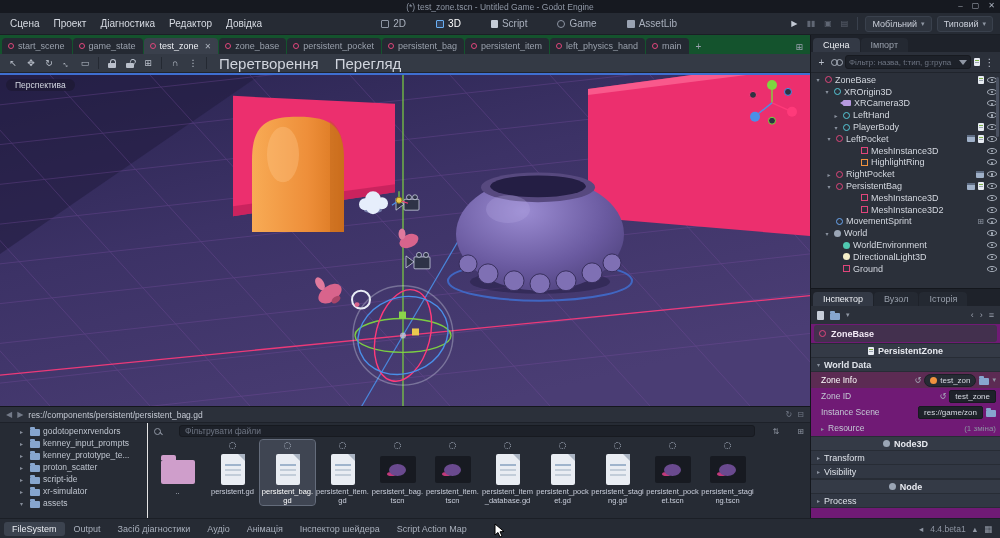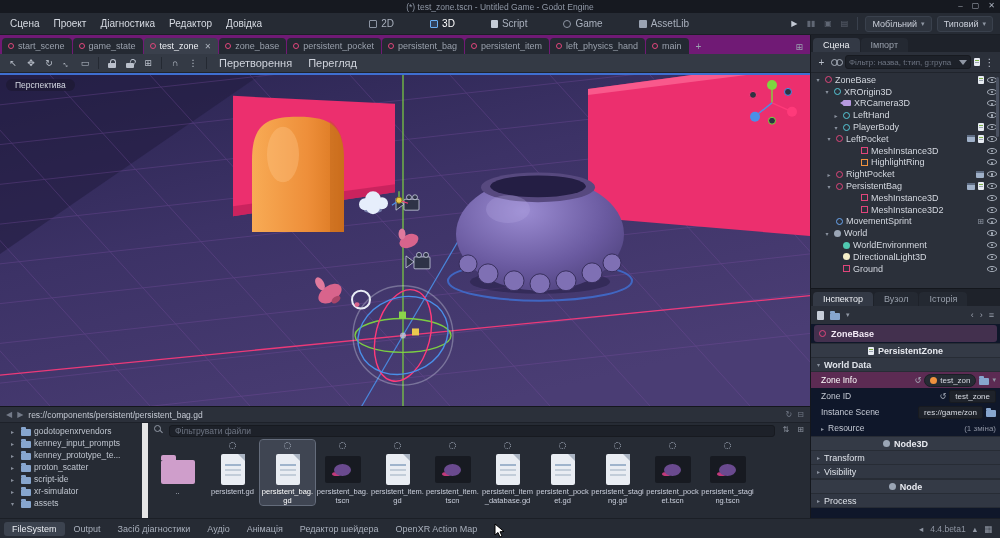--- a/index.html
+++ b/index.html
@@ -7,54 +7,54 @@
   font-family:"Liberation Sans","DejaVu Sans",sans-serif;color:#ccd1da}
 .win{width:1000px;height:538px;display:flex;flex-direction:column;font-size:10px}
 
 
 .titlebar{height:13px;flex:none;background:#161920;display:flex;align-items:center;justify-content:center;position:relative;color:#9098a6;font-size:8.5px}
 .winbtns{position:absolute;right:5px;top:1px;display:flex;gap:9px;font-size:8px;color:#aab0bc}
 
 
 .menubar{height:22px;flex:none;background:#262b34;border-bottom:1px solid #1b1f26;display:flex;align-items:center;padding:0 3px}
 .mitem{padding:3px 7px;border-radius:3px;color:#d7dbe3;font-size:10px;cursor:default}
-.modes{flex:1;display:flex;justify-content:center;align-items:center;gap:18px}
+.modes{flex:1;display:flex;justify-content:center;align-items:center;gap:12px}
 .mode{display:flex;align-items:center;gap:4px;padding:2px 9px;border-radius:3px;color:#a9b0bd;font-size:10px}
 .mode.active{color:#ffffff;font-weight:normal}
 .mico{display:inline-block;width:8px;height:8px;border:1px solid #8d95a3;border-radius:1px}
 .mico.b3d{border-color:#6ab0f3;background:#31415a}
 .mico.scr{background:#c6cdd8;border:none;width:7px}
 .mico.game{border-radius:50%}
 .mico.lib{background:#9aa3b2;border:none}
 .rt{display:flex;align-items:center;gap:5px;padding-right:4px}
 .pbtn{color:#c3c9d4;font-size:8px;padding:1px 2px}
 .pbtn.dim{color:#606774}
 .vsep{width:1px;height:13px;background:#3a414d;margin:0 2px}
 .drop{display:flex;align-items:center;gap:4px;background:#2e343e;border:1px solid #3a414d;border-radius:3px;padding:2px 6px;font-size:9px;color:#c9ced8}
 .caret{font-size:7px;color:#8f96a3}
 
 
 .main{flex:1;display:flex;min-height:0}
 .left{width:810px;flex:none;display:flex;flex-direction:column;min-height:0}
 .dock{flex:1;background:#262b34;border-left:1px solid #14171d;display:flex;flex-direction:column;min-width:0}
 
 
-.tabbar{height:19px;flex:none;background:#701a75;display:flex;align-items:flex-end;padding:0 2px;overflow:hidden}
+.tabbar{height:19px;flex:none;background:#14532d;display:flex;align-items:flex-end;padding:0 2px;overflow:hidden}
 .stab{display:flex;align-items:center;gap:4px;padding:3px 7px 3px 6px;font-size:9px;color:#99a0ac;background:#242932;border-radius:4px 4px 0 0;margin-right:1px;white-space:nowrap}
 .stab.active{background:#3a404c;color:#eceef3}
 .sceneico{display:inline-block;width:6px;height:6px;border:1.5px solid #e0457b;border-radius:50%}
 .tclose{font-size:8px;color:#aab0bc;margin-left:2px}
 .tabplus{padding:2px 6px;color:#9aa2af;font-size:10px}
 .tabexp{margin-left:auto;color:#9aa2af;font-size:9px;padding:2px 5px}
 
 
 .vtoolbar{height:19px;flex:none;background:#343a45;border-bottom:1px solid #20242c;display:flex;align-items:center;gap:2px;padding:0 5px}
 .tbtn{width:16px;height:15px;display:flex;align-items:center;justify-content:center;color:#bac0cb;font-size:9px;border-radius:3px}
 .tsep{width:1px;height:12px;background:#242932;margin:0 3px}
-.tmenu{padding:2px 7px;font-size:11px;color:#d0d4dd;border-radius:3px}
+.tmenu{padding:2px 7px;font-size:15px;color:#d0d4dd;border-radius:3px}
 
 
 .i-lock,.i-unlock{position:relative;width:8px;height:5px;background:#bac0cb;border-radius:1px;margin-top:4px;display:inline-block}
 .i-lock::before,.i-unlock::before{content:"";position:absolute;top:-4px;left:1.5px;width:4px;height:4px;border:1px solid #bac0cb;border-bottom:none;border-radius:3px 3px 0 0}
 .i-unlock::before{left:4px;transform:rotate(18deg)}
 .i-eye{display:inline-block;width:10px;height:6px;border:1px solid #a9b0bc;border-radius:50%;position:relative;flex:none}
 .i-eye::after{content:"";position:absolute;left:3px;top:1.2px;width:2.2px;height:2.2px;border-radius:50%;background:#a9b0bc}
 .i-script{display:inline-block;width:6px;height:8px;background:#e7ebf2;border-radius:1px;position:relative;flex:none}
 .i-script::after{content:"";position:absolute;left:1px;top:2px;width:4px;height:1px;background:#7fb347;box-shadow:0 2px 0 #9aa3b0}
 .i-clapper{display:inline-block;width:8px;height:7px;background:#9fb0c8;border-radius:1px;position:relative;flex:none}
@@ -82,25 +82,25 @@
 .viewport{flex:1;position:relative;min-height:0;border-top:2px solid #3f6fd1;overflow:hidden}
 .viewport svg{position:absolute;inset:0;width:100%;height:100%}
 .persp{position:absolute;left:6px;top:4px;background:rgba(30,26,52,.78);border-radius:8px;padding:1px 9px;font-size:8.5px;color:#d5d9e2}
 
 
 .fspanel{height:112px;flex:none;background:#262b34;border-top:1px solid #14171d;display:flex;flex-direction:column}
 .fspath{height:16px;flex:none;display:flex;align-items:center;gap:5px;padding:0 6px;background:#2b303a;border-bottom:1px solid #1d2129;font-size:8.5px;color:#c4c9d3}
 .fsnav{color:#737a88;font-size:8px}
 .fspath .grow{flex:1}
 .fsbody{flex:1;display:flex;min-height:0}
-.fstree{width:148px;flex:none;border-right:6px solid #e5e5e5;padding:2px 7px;overflow:hidden}
+.fstree{width:148px;flex:none;border-right:1px solid #e5e5e5;padding:2px 16px;overflow:hidden}
 .fsrow{display:flex;align-items:center;gap:3px;height:12px;padding:0 4px;font-size:8.5px;color:#bfc5cf;white-space:nowrap}
 .fsrow .exp{font-size:6px;color:#858c99;width:7px;flex:none}
 .fsright{flex:1;display:flex;flex-direction:column;min-width:0}
-.fsfilter{height:16px;flex:none;display:flex;align-items:flex-start;gap:8px;padding:2px 6px}
+.fsfilter{height:16px;flex:none;display:flex;align-items:center;gap:18px;padding:2px 6px}
 .fsfilter input{flex:1;background:#1d2129;border:1px solid #171a20;border-radius:3px;color:#c5cad4;font-size:8.5px;padding:1px 5px;height:12px;outline:none}
 .fsfilter input::placeholder{color:#6d7482}
 .sorticon{color:#8f96a3;font-size:8px}
 .fsgrid{flex:1;display:flex;align-items:flex-start;padding:1px 2px;overflow:hidden}
 .ftile{width:55px;flex:none;display:flex;flex-direction:column;align-items:center;padding-top:1px;border-radius:3px}
 .ftile.sel{background:#3f4552;outline:1px solid #646c7b}
 .ftile .badge{height:9px;display:flex;align-items:center}
 .thumbwrap{height:38px;display:flex;align-items:center;justify-content:center}
 .th-gd{width:24px;height:31px;background:#e9edf3;border-radius:2px;position:relative}
 .th-gd::before{content:"";position:absolute;right:0;top:0;border-left:7px solid transparent;border-top:7px solid #aab4c2}
@@ -130,21 +130,21 @@
 .sbtn{color:#b9bfca;font-size:10px;width:13px;text-align:center;flex:none}
 .tree{flex:1;overflow:hidden;position:relative;padding-top:1px}
 .trow{height:11.8px;display:flex;align-items:center;gap:3px;padding:0 3px;font-size:9px;color:#d3d7df;white-space:nowrap}
 .trow .exp{width:8px;font-size:6px;color:#8a91.9e;color:#8a919e;flex:none;text-align:center}
 .trow .nname{overflow:hidden;text-overflow:ellipsis}
 .trow .rix{margin-left:auto;display:flex;align-items:center;gap:3px;flex:none}
 .d0{padding-left:3px}.d1{padding-left:12px}.d2{padding-left:21px}.d3{padding-left:14px}.d4{padding-left:39px}
 .scrollv{position:absolute;right:1px;top:4px;width:3px;height:60px;background:#4a5160;border-radius:2px}
 
 
-.inspsec{flex:1;min-height:0;overflow:hidden;display:flex;flex-direction:column;background:#0f172a;border-top:1px solid #14171d}
+.inspsec{flex:1;min-height:0;overflow:hidden;display:flex;flex-direction:column;background:#701a75;border-top:1px solid #14171d}
 .itoolbar{height:18px;flex:none;display:flex;align-items:center;gap:6px;padding:0 6px;background:#2b303a}
 .itoolbar .mr{margin-left:auto;display:flex;gap:6px;align-items:center;color:#9aa1ae;font-size:9px}
 .nodebar{height:17px;flex:none;margin:1px 3px;background:#43304e;border-radius:3px;display:flex;align-items:center;gap:5px;padding:0 5px}
 .nodebar .nm{font-size:9px;color:#f2e9f5;font-weight:bold}
 .ifilter{height:17px;flex:none;display:flex;align-items:center;gap:4px;padding:2px 4px}
 .ifilter .grow{flex:1;display:flex;align-items:center;gap:4px;background:#1d2129;border:1px solid #171a20;border-radius:3px;height:13px;padding:0 4px;min-width:0}
 .ifilter input{flex:1;min-width:0;background:transparent;border:none;outline:none;color:#c5cad4;font-size:8px}
 .ifilter input::placeholder{color:#6d7482}
 .iheader{height:15px;flex:none;background:#343a46;display:flex;align-items:center;justify-content:center;gap:4px;font-size:9px;color:#e8eaf0;font-weight:bold;border-top:1px solid #272c35;border-bottom:1px solid #272c35}
 .igroup{height:14px;flex:none;display:flex;align-items:center;gap:4px;padding:0 6px;font-size:9px;color:#dfe3ea;background:#313743;border-bottom:1px solid #272c35}
@@ -508,32 +508,32 @@
                   <div class="thumbwrap">
                     <div class="th-gd"></div>
                   </div>
                   <div class="fname">persistent_bag.gd</div>
                 </div>
               <div class="ftile">
                   <span class="badge">
                     <span class="i-gear"></span>
                   </span>
                   <div class="thumbwrap">
+                    <div class="th-gd"></div>
+                  </div>
+                  <div class="fname">persistent_item.gd</div>
+                </div>
+              <div class="ftile">
+                  <span class="badge">
+                    <span class="i-gear"></span>
+                  </span>
+                  <div class="thumbwrap">
                     <div class="th-tscn"></div>
                   </div>
                   <div class="fname">persistent_bag.tscn</div>
-                </div>
-              <div class="ftile">
-                  <span class="badge">
-                    <span class="i-gear"></span>
-                  </span>
-                  <div class="thumbwrap">
-                    <div class="th-gd"></div>
-                  </div>
-                  <div class="fname">persistent_item.gd</div>
                 </div>
               <div class="ftile">
                   <span class="badge">
                     <span class="i-gear"></span>
                   </span>
                   <div class="thumbwrap">
                     <div class="th-tscn"></div>
                   </div>
                   <div class="fname">persistent_item.tscn</div>
                 </div>
@@ -841,22 +841,22 @@
       </div>
     </div>
   </div>
 
   <div class="statusbar">
     <span class="spanel active">FileSystem</span>
     <span class="spanel">Output</span>
     <span class="spanel">Засіб діагностики</span>
     <span class="spanel">Аудіо</span>
     <span class="spanel">Анімація</span>
-    <span class="spanel">Редактор шейдера</span>
-    <span class="spanel">OpenXR Action Map</span>
+    <span class="spanel">Інспектор шейдера</span>
+    <span class="spanel">Script Action Map</span>
     <span class="sright">
       <span>◂</span>
       <span>4.4.beta1</span>
       <span>▴</span>
       <span>▦</span>
     </span>
   </div>
 </div>
 
 <svg class="cursor" width="12" height="16">

